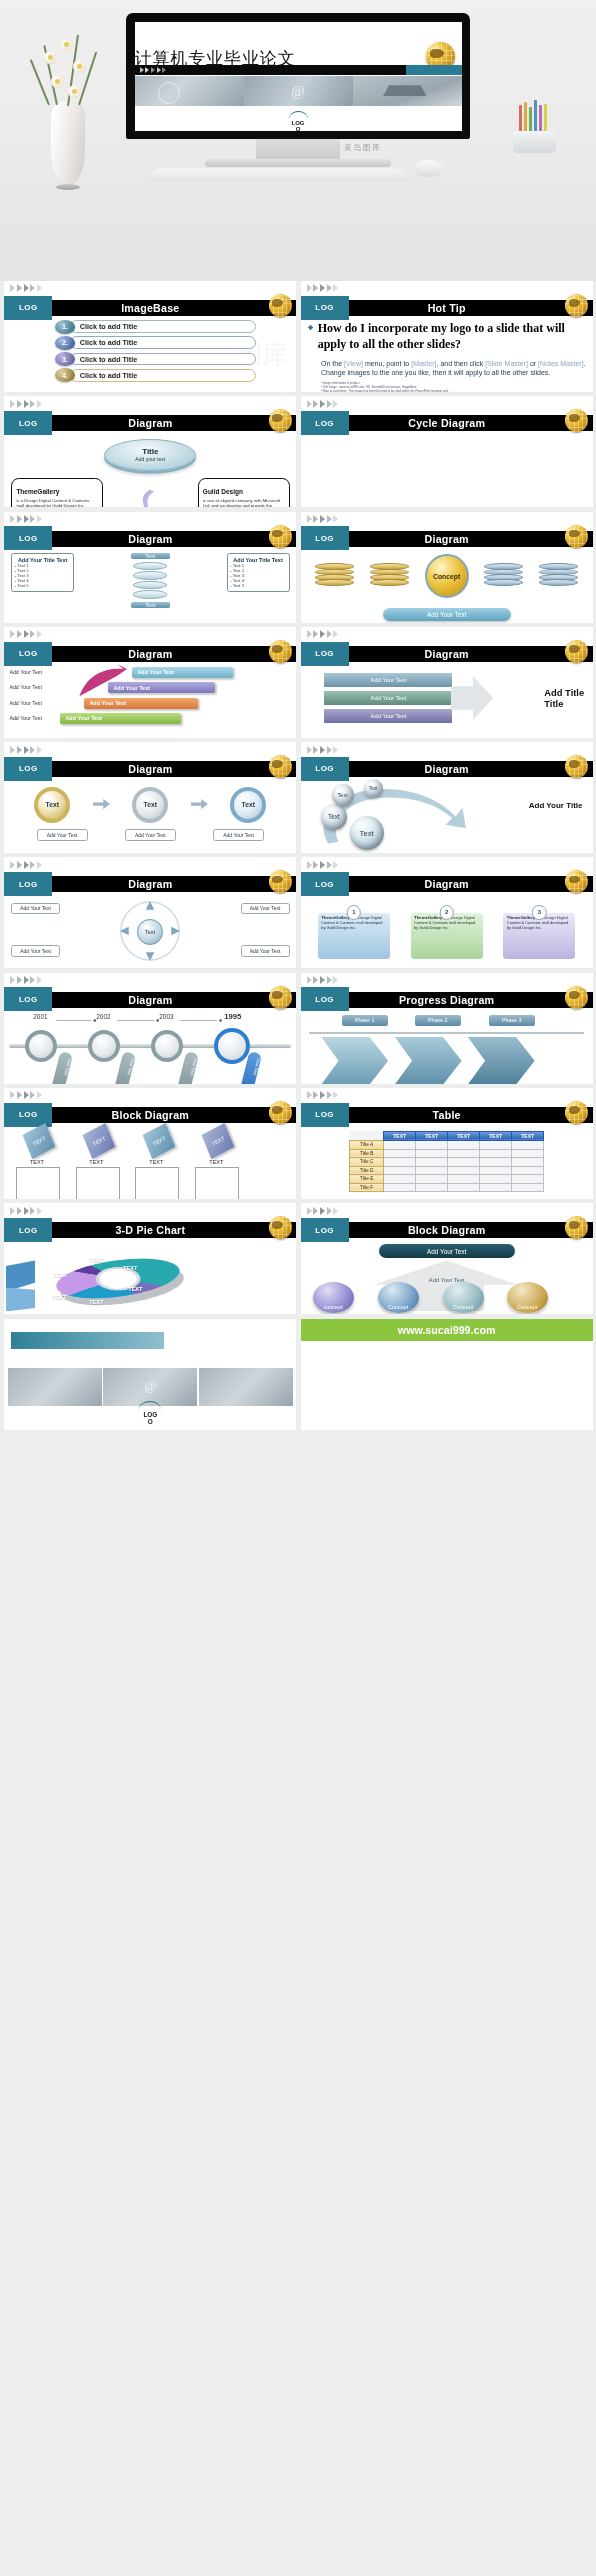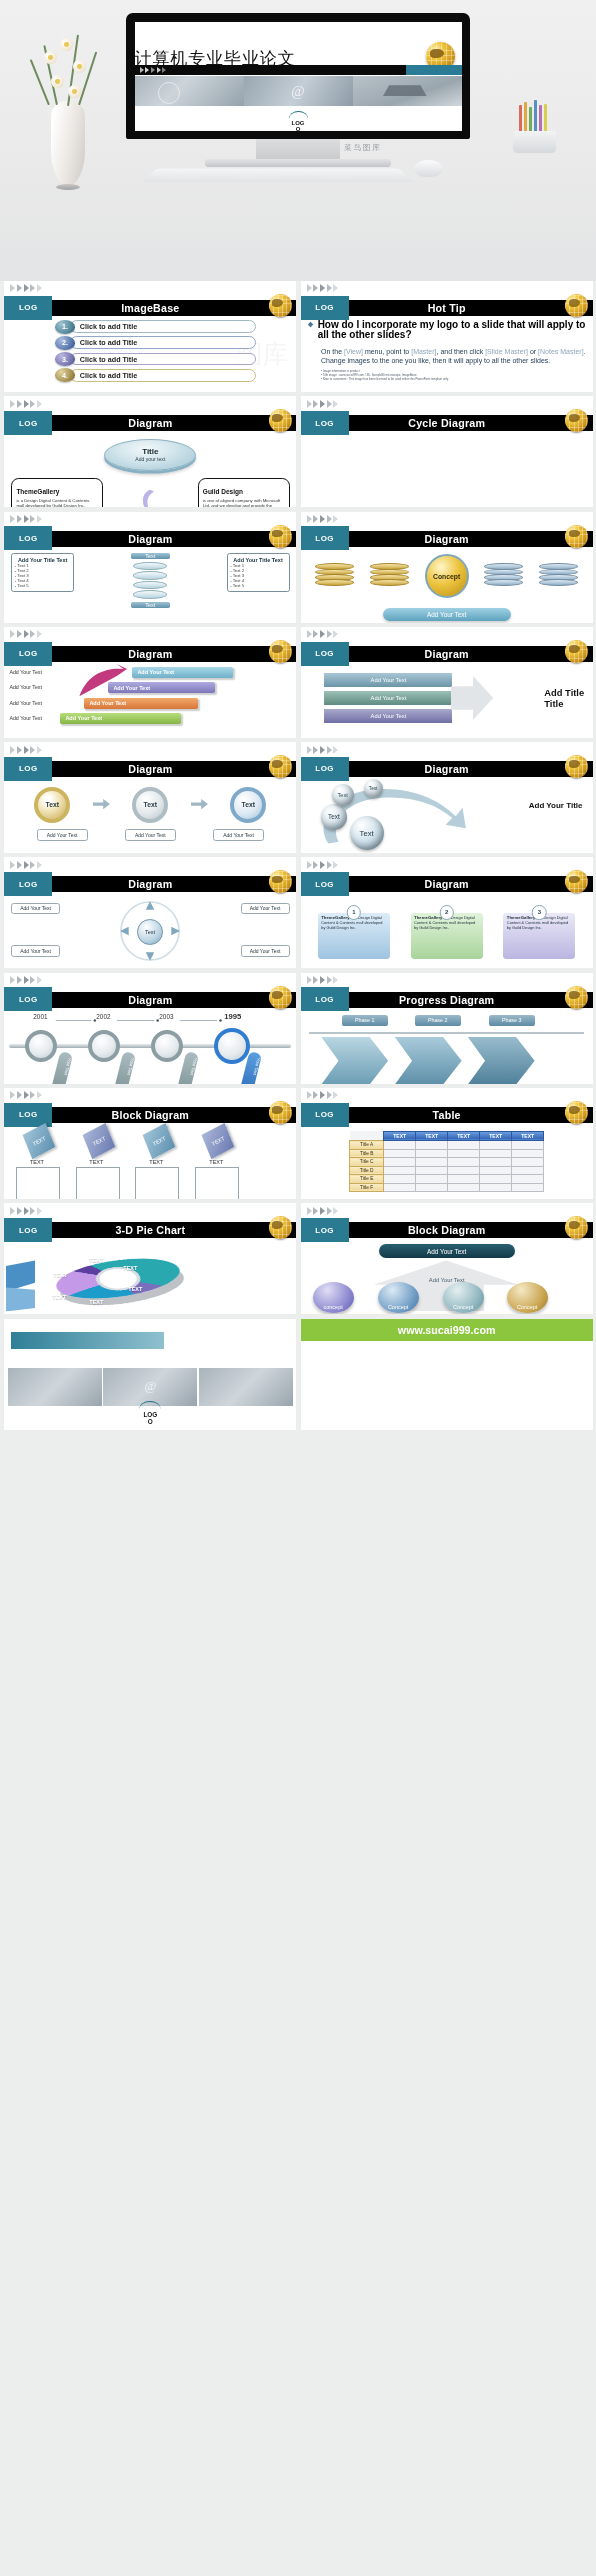--- a/index.html
+++ b/index.html
@@ -107,22 +107,22 @@
   
   .c-item { display:flex; align-items:center; margin:0 0 3.4px 44px; height:12.8px; position:relative; }
   .c-pill { position:absolute; left:15.3px; right:34px; height:12.8px; background:#fff;
     border:0.9px solid #9fb8c4; border-radius:6.8px; }
   .c-ball { position:relative; z-index:2; width:19.6px; height:13.6px; border-radius:50%;
     color:#fff; font-size:7.2px; font-weight:bold; display:flex; align-items:center;
     justify-content:center; box-shadow:0 0.9px 1.7px rgba(0,0,0,.25); }
   .c-txt { position:relative; z-index:2; margin-left:5.1px; font-size:7.2px; font-weight:bold; color:#1b1b1b; }
 
   
-  .ht-q { font-size:10px; font-weight:bold; line-height:10px; color:#000; padding-left:10.2px;
-    position:relative; }
+  .ht-q { font-size:12px; font-weight:bold; line-height:16px; color:#000; padding-left:10.2px;
+    position:relative;font-family:Liberation Serif, serif; }
   .ht-q:before{content:"\2756"; position:absolute; left:0; top:0; color:#3b6f8f; font-size:6.8px;}
   .ht-a { margin:6.8px 0 0 13.6px; font-size:7px; line-height:9px; color:#28405a; }
   .ht-a .mut { color:#8fa6bb; }
   .ht-fine { margin:5.1px 0 0 13.6px; font-size:2.9px; line-height:3.9px; color:#56616c; }
 
   
   .ellipse-title { width:92px; height:32px; margin:3.4px auto 0; border-radius:50%;
     background:radial-gradient(ellipse at 45% 30%,#f2f8fa 0%,#cfe3ea 45%,#9ec4d3 100%);
     border:0.9px solid #8fb2c0; box-shadow:0 2.6px 0 #86b0c4,0 4.3px 3.4px rgba(0,0,0,.18);
     display:flex; flex-direction:column; align-items:center; justify-content:center; }

